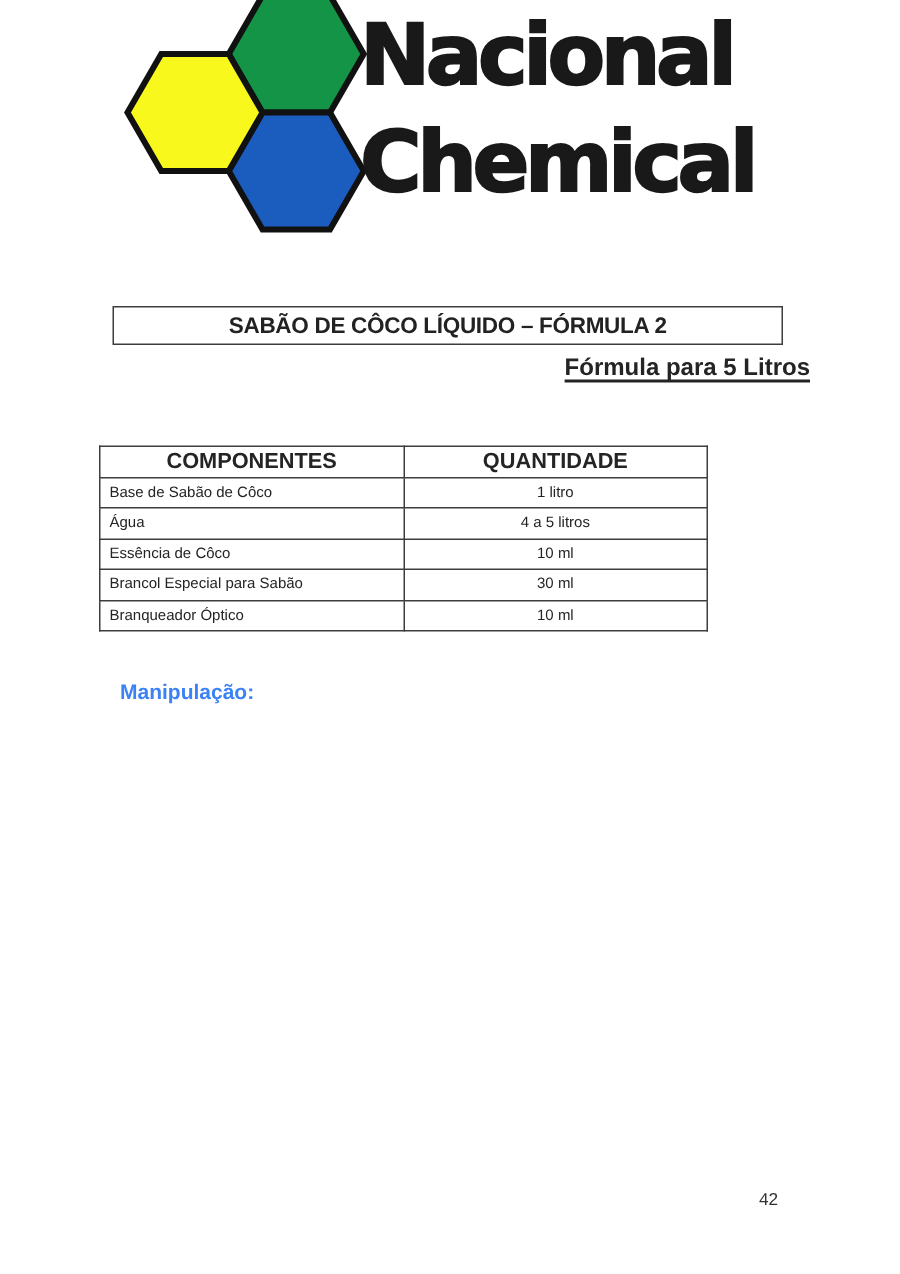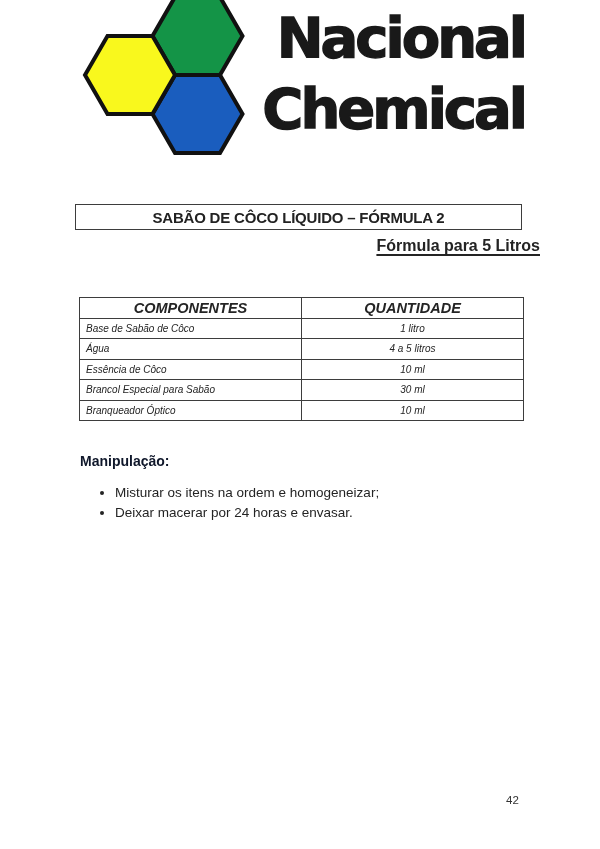--- a/index.html
+++ b/index.html
@@ -2,46 +2,46 @@
 <html><head>
 <meta charset="utf-8">
 <style>
   * { margin:0; padding:0; box-sizing:border-box; }
   html,body { width:600px; height:849px; background:#ffffff; overflow:hidden;
               font-family:"Liberation Sans", sans-serif; color:#1c1c1c; }
   .page { position:relative; width:600px; height:849px; background:#fff; }
 
   
   .logo-hex { position:absolute; left:0; top:0; width:280px; height:160px; }
-  .logo-text { position:absolute; left:240px; top:2px; width:285px; text-align:right;
+  .logo-text { position:absolute; left:240px; top:2px; width:285px; text-align:left;
                font-family:"DejaVu Sans", sans-serif; font-weight:bold;
                font-size:56px; line-height:71px; letter-spacing:-3px; color:#191919;
                -webkit-text-stroke:1.4px #191919; white-space:nowrap; }
 
   
   .title-box { position:absolute; left:75px; top:184px; width:447px; height:26px;
                border:1.5px solid #3d3d3d; display:flex; align-items:center; justify-content:center;margin-top:20px; }
   .title-box span { font-weight:bold; font-size:15px; letter-spacing:-0.2px; color:#222; }
 
   
   .subtitle { position:absolute; left:0; top:237px; width:540px; text-align:right; }
   .subtitle span { font-weight:bold; font-size:16px; color:#242424;
                    text-decoration:underline; text-decoration-thickness:1.5px; text-underline-offset:3px; }
 
   
-  .comp-table { position:absolute; left:79px; top:297px; width:445px;
-                border-collapse:collapse; table-layout:fixed;font-style:italic; }
+  .comp-table { position:absolute; left:66px; top:297px; width:406px;
+                border-collapse:collapse; table-layout:fixed; }
   .comp-table th, .comp-table td { border:1.5px solid #3d3d3d; height:20.5px;
                 font-size:10px; color:#242424; padding:0 4px; }
   .comp-table th { font-weight:bold; font-size:14.5px; text-align:center; }
   .comp-table td.c-name { text-align:left; padding-left:6px; }
   .comp-table td.c-qty  { text-align:center;margin-left:16px; }
 
   
-  .manip-head { position:absolute; left:80px; top:453px; font-weight:bold; font-size:14px; color:#0f172a; }
+  .manip-head { position:absolute; left:80px; top:453px; font-weight:bold; font-size:14px; color:#3b82f6; }
   .manip-list { position:absolute; left:97px; top:483px; list-style:disc; padding-left:18px; }
   .manip-list li { font-size:13.5px; line-height:20px; color:#242424; }
 
   
   .page-num { position:absolute; left:506px; top:794px; font-size:11.5px; color:#333; }
 </style>
 </head>
 <body>
 
 <div class="page">
@@ -90,20 +90,16 @@
         <td class="c-qty">30 ml</td>
       </tr>
       <tr>
         <td class="c-name">Branqueador Óptico</td>
         <td class="c-qty">10 ml</td>
       </tr>
     </tbody>
   </table>
 
   <div class="manip-head">Manipulação:</div>
-  <ul class="manip-list">
-    <li>Misturar os itens na ordem e homogeneizar;</li>
-    <li>Deixar macerar por 24 horas e envasar.</li>
-  </ul>
 
   <div class="page-num">42</div>
 
 </div>
 
 </body></html>

